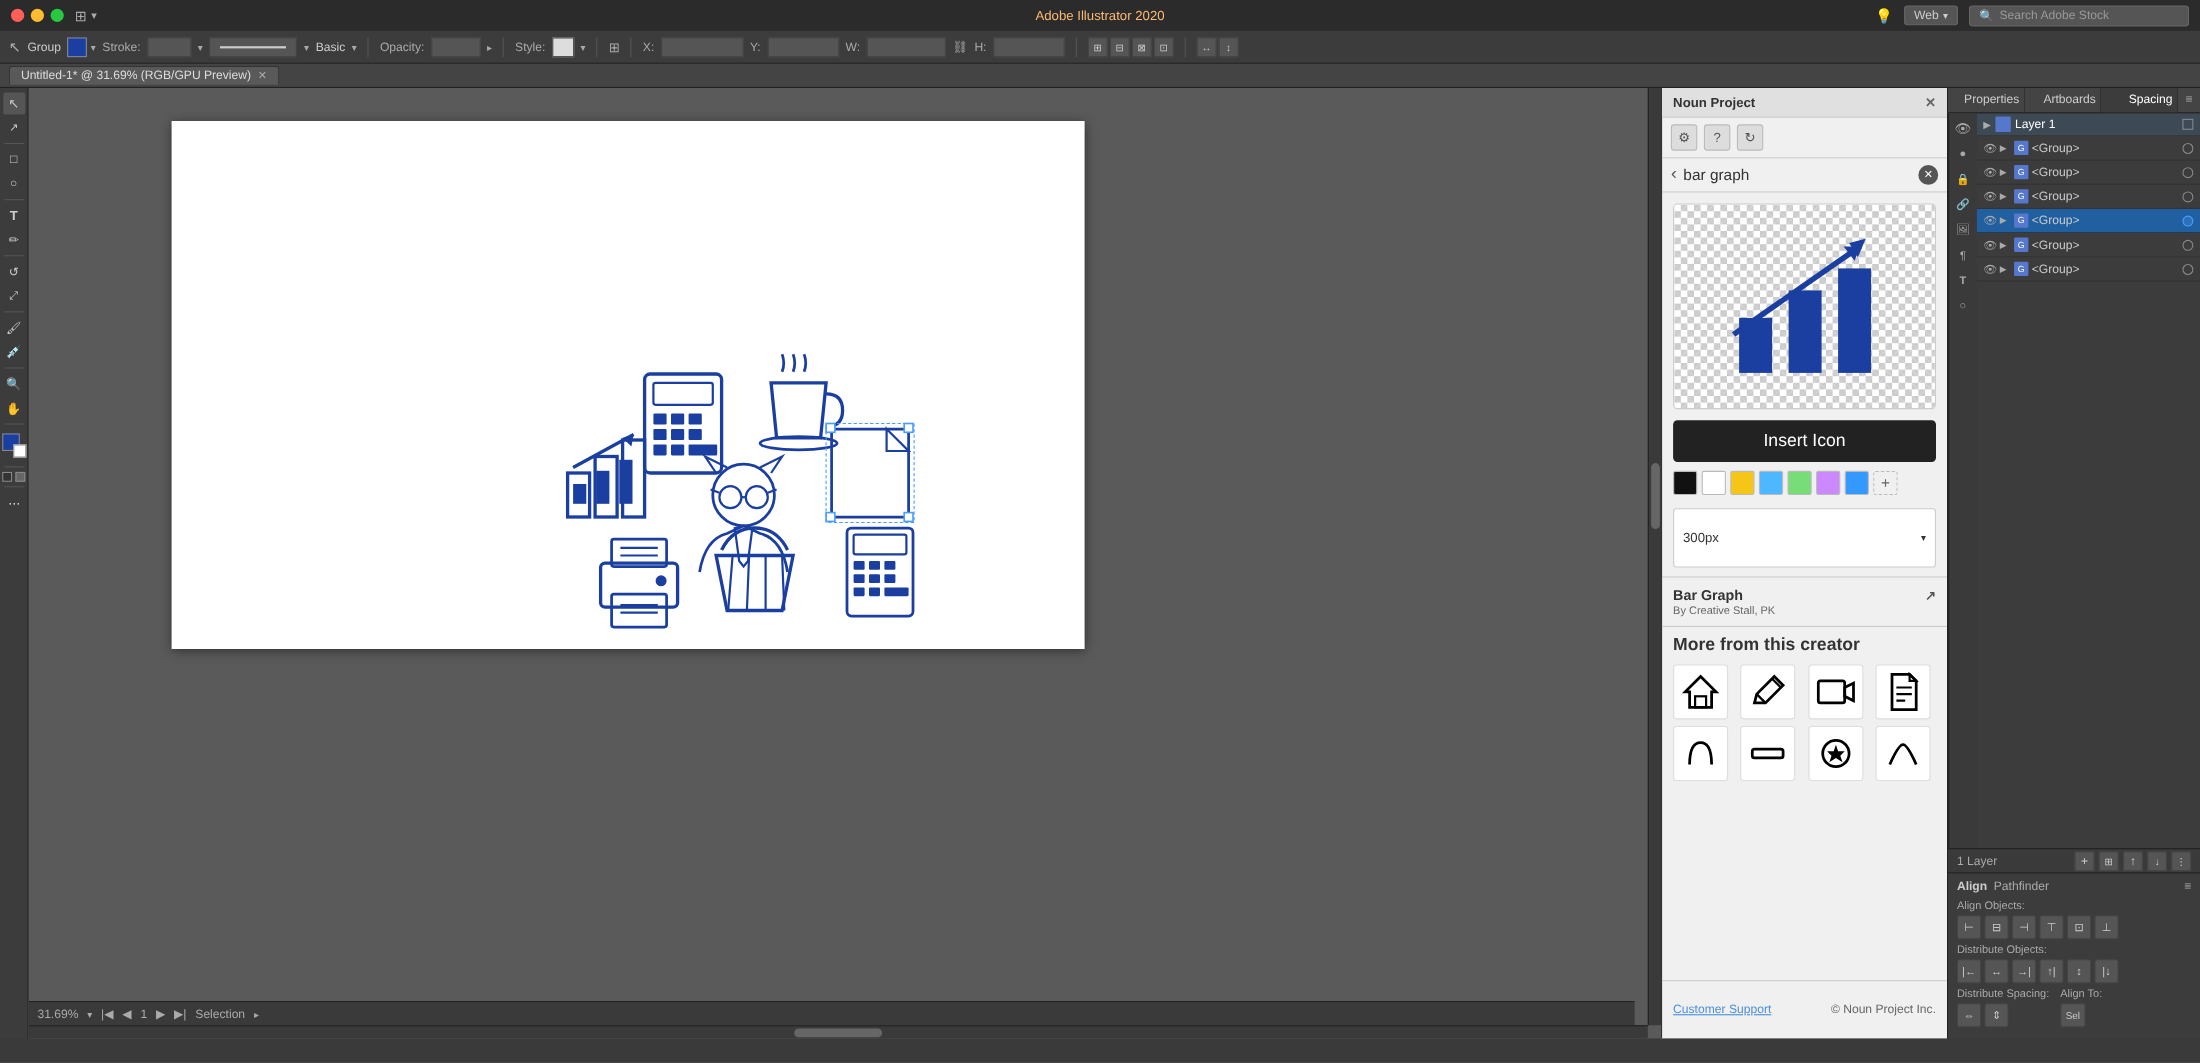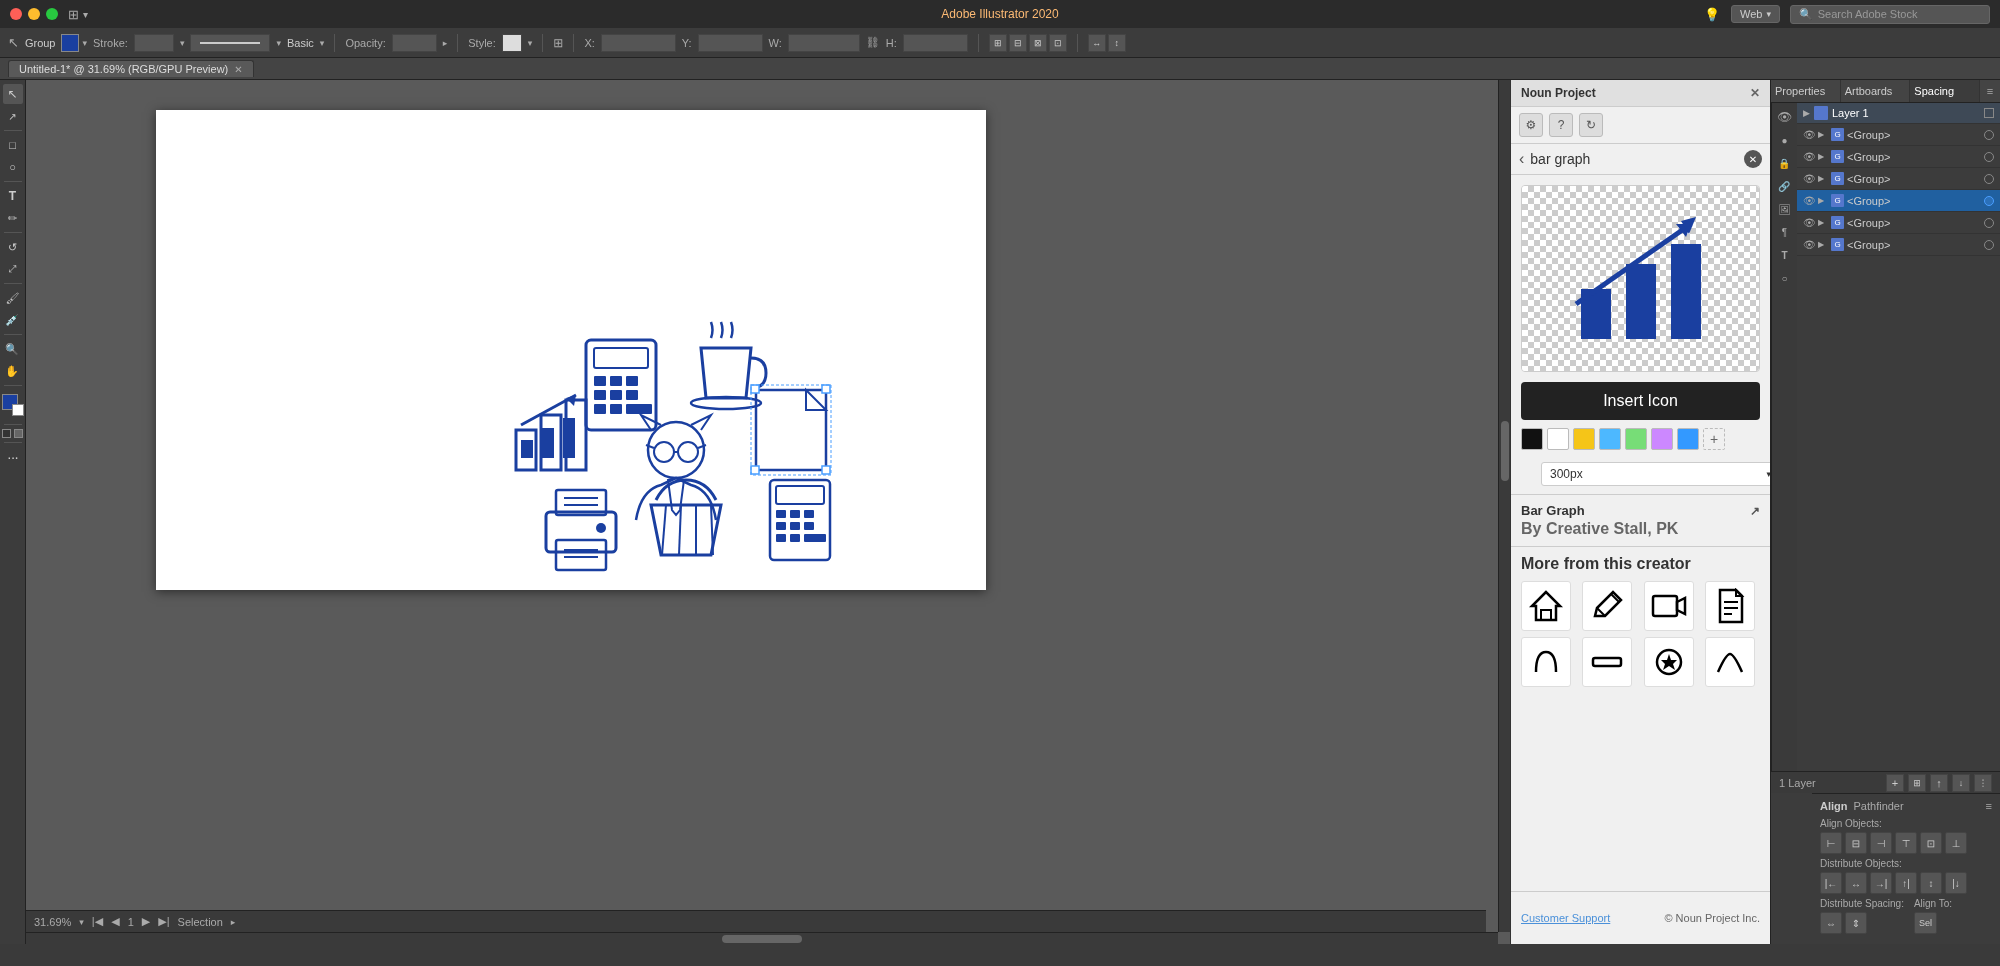--- a/index.html
+++ b/index.html
@@ -310,47 +310,45 @@
     }
     .noun-size-row {
       padding: 4px 10px 8px;
       border-bottom: 1px solid #ccc;
     }
     .noun-size-select {
       width: 100%;
       background: white;
       border: 1px solid #ccc;
       border-radius: 3px;
-      padding: 4px 8px;
+      padding: 19px 8px;
       font-size: 12px;
       color: #333;
       cursor: pointer;
       appearance: none;
       display: flex;
       align-items: center;
       justify-content: space-between;
-      margin-left: 20px;
     }
     .noun-icon-info {
       padding: 8px 10px;
       border-bottom: 1px solid #ccc;
     }
     .noun-icon-name {
       font-size: 13px;
       font-weight: bold;
       color: #333;
       display: flex;
       align-items: center;
       justify-content: space-between;
     }
     .noun-icon-creator {
-      font-size: 16px;
+      font-size: 10px;
       color: #666;
       margin-top: 2px;
-      font-weight: bold;
     }
     .noun-more-section {
       padding: 8px 10px;
     }
     .noun-more-title {
       font-size: 16px;
       font-weight: bold;
       color: #333;
       margin-bottom: 8px;
     }
@@ -390,21 +388,21 @@
       flex-direction: column;
     }
     .right-panel-tabs {
       display: flex;
       background: #444;
       border-bottom: 1px solid #222;
     }
     .right-tab {
       flex: 1;
       padding: 5px 4px;
-      text-align: left;
+      text-align: right;
       font-size: 11px;
       color: #ccc;
       cursor: pointer;
       border-right: 1px solid #333;
     }
     .right-tab.active {
       background: #3c3c3c;
       color: #fff;
     }
     .layers-content {
@@ -429,21 +427,20 @@
       height: 22px;
     }
     .layer-row.selected { background: #2060a0; }
     .layer-eye { color: #aaa; font-size: 10px; width: 12px; }
     .layer-name { color: #ccc; font-size: 11px; flex: 1; }
 
     
     .align-panel {
       border-top: 1px solid #222;
       padding: 6px 8px;
-      margin-left: 41px;
     }
     .align-panel-header {
       display: flex;
       justify-content: space-between;
       align-items: center;
       margin-bottom: 6px;
     }
     .align-section-title { color: #ccc; font-size: 11px; font-weight: bold; }
     .align-row { display: flex; gap: 3px; margin-bottom: 4px; }
     .align-icon-btn {

